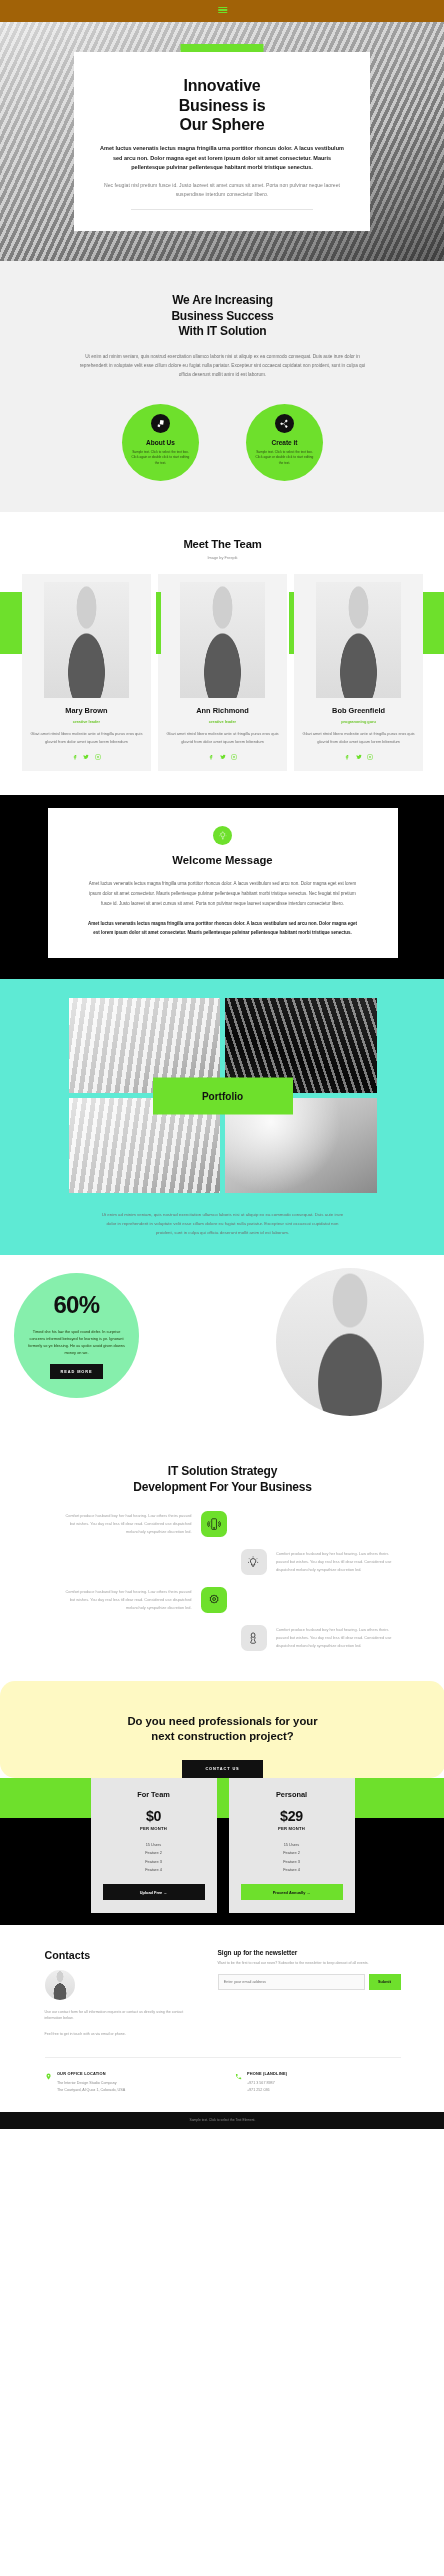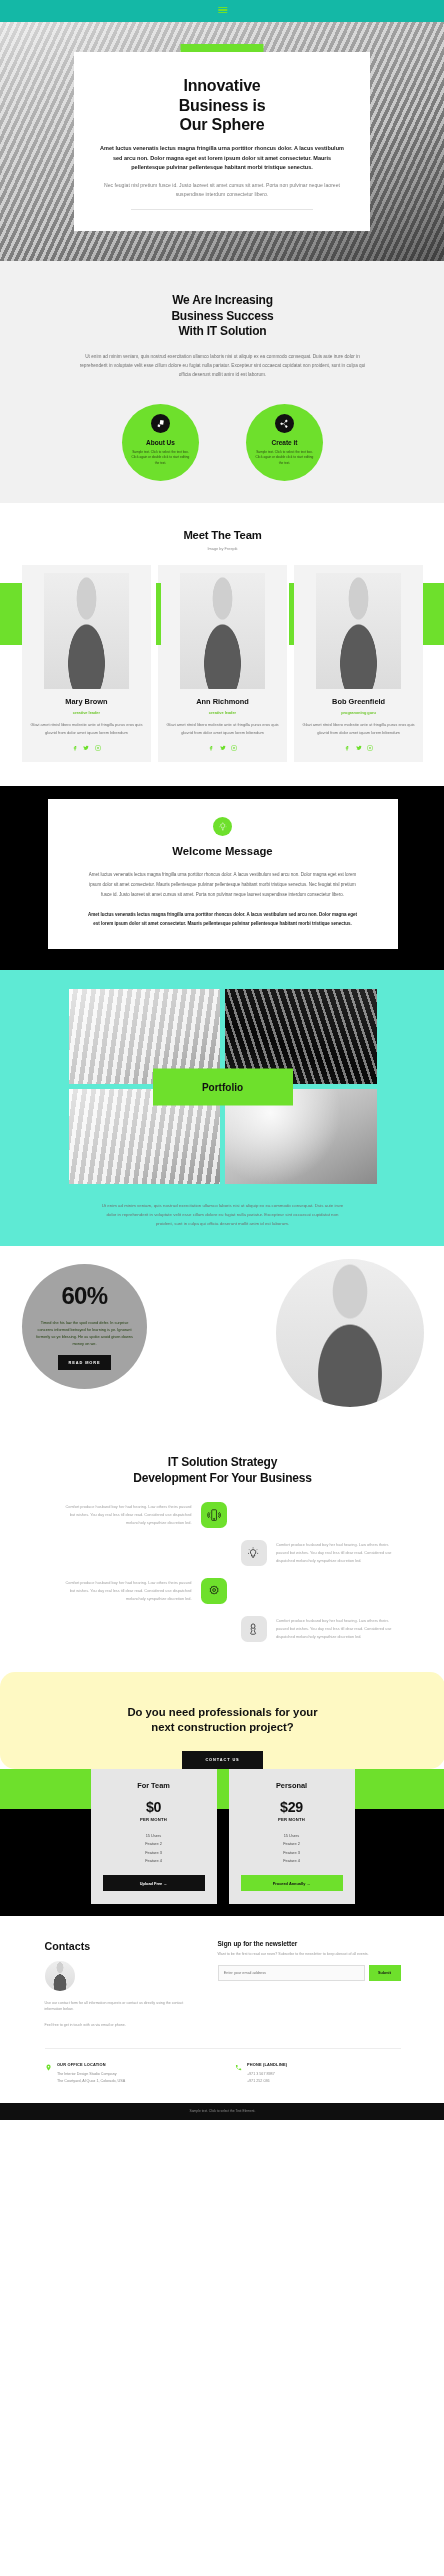--- a/index.html
+++ b/index.html
@@ -36,21 +36,21 @@
       linear-gradient(150deg, #e8e8e8 0%, #b9b9b9 55%, #8a8a8a 100%);
   }
   .ph-person {
     background:
       radial-gradient(ellipse at 50% 22%, #cfcfcf 0 16%, rgba(0,0,0,0) 17%),
       radial-gradient(ellipse at 50% 78%, #5a5a5a 0 30%, rgba(0,0,0,0) 31%),
       linear-gradient(180deg, #eeeeee 0%, #dcdcdc 100%);
   }
 
   
-  .hero { position: relative; height: 261px; background: #14b8a6; }
+  .hero { position: relative; height: 261px; background: #a16207; }
   .hero-img {
     position: absolute; left: 0; top: 22px; width: 445px; height: 239px;
   }
   .burger {
     position: absolute; left: 50%; transform: translateX(-50%);
     top: 7.1px; width: 9.5px; z-index: 6;
   }
   .burger i { display: block; height: 1.2px; background: #6ee02c; margin-bottom: 1.2px; }
   .hero-card {
     position: absolute; left: 74px; top: 52px; width: 296px;
@@ -68,21 +68,21 @@
     margin-top: 9.5px; font-size: 5.5px; line-height: 1.75;
     font-weight: 700; text-align: center; color: #1c1c1c;
   }
   .hero-sub {
     margin-top: 7.7px; font-size: 5.1px; line-height: 1.75;
     text-align: center; color: #7e7e7e;
   }
   .hero-rule { margin: 10.7px auto 0; width: 74%; height: 0.6px; background: #e4e4e4; }
 
   
-  .increasing { background: #f1f1f1; padding: 32px 0 22px; }
+  .increasing { background: #f1f1f1; padding: 32px 0 31px; }
   .increasing h2 {
     font-size: 12px; line-height: 1.3; font-weight: 700; text-align: center;
     letter-spacing: -0.2px;
   }
   .increasing p {
     margin: 12px auto 0; width: 66%;
     font-size: 4.7px; line-height: 1.95; text-align: center; color: #6f6f6f;
   }
   .circles { display: flex; justify-content: center; gap: 47px; margin-top: 25px; }
   .circle {
@@ -147,22 +147,22 @@
     position: absolute; left: 50%; top: 50%; transform: translate(-50%,-50%);
     width: 140px; height: 37px; background: #6ee02c;
     display: flex; align-items: center; justify-content: center;
     font-size: 10px; font-weight: 700; color: #111; z-index: 4;
   }
   .pf-text { margin: 16.6px auto 0; width: 56%; font-size: 4.4px; line-height: 2.1; text-align: center; color: #6f6f6f; }
 
   
   .stat { position: relative; height: 196px; background: #fff; }
   .stat-circle {
-    position: absolute; left: 22px; top: 18px; width: 125px; height: 125px;
-    border-radius: 50%; background: #a3a3a3; text-align: center; padding-top: 18px;
+    position: absolute; left: 14px; top: 18px; width: 125px; height: 125px;
+    border-radius: 50%; background: #86efac; text-align: center; padding-top: 18px;
   }
   .stat-circle .num { font-size: 24px; font-weight: 700; letter-spacing: -0.6px; color: #111; }
   .stat-circle .txt { margin: 8.3px auto 0; width: 100px; font-size: 3.9px; line-height: 1.85; color: #23400f; }
   .btn-dark {
     display: inline-block; margin-top: 7.7px; background: #111; color: #fff;
     font-size: 3.9px; font-weight: 700; letter-spacing: 0.9px;
     padding: 4.7px 10.7px; border: none; cursor: pointer;
   }
   .stat-photo {
     position: absolute; right: 21.3px; top: 13px; width: 148px; height: 148px;

